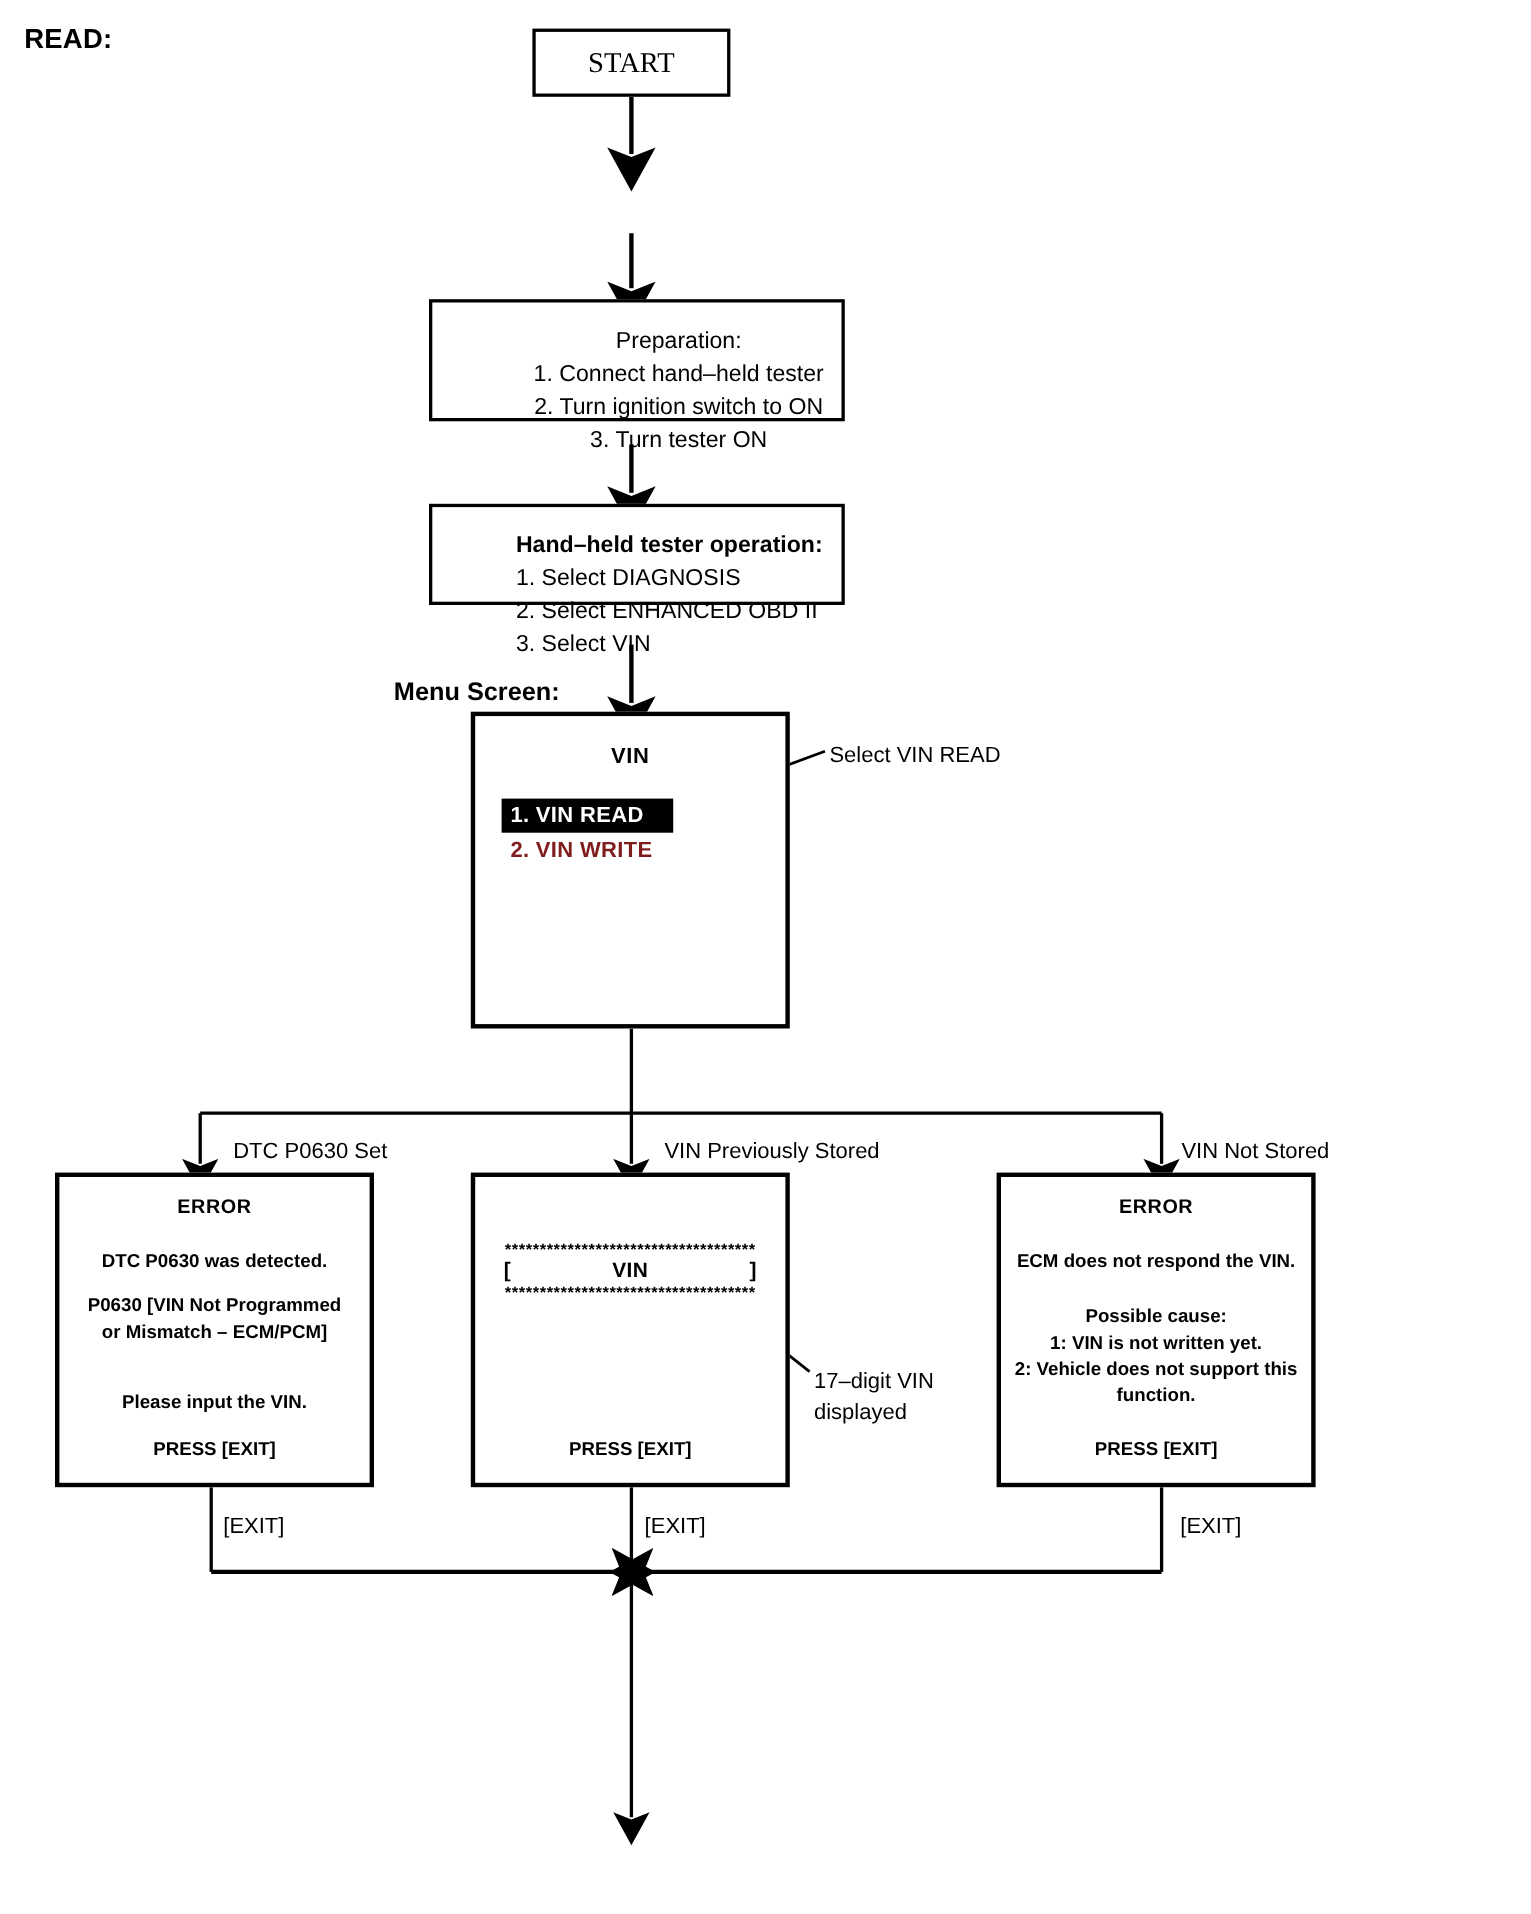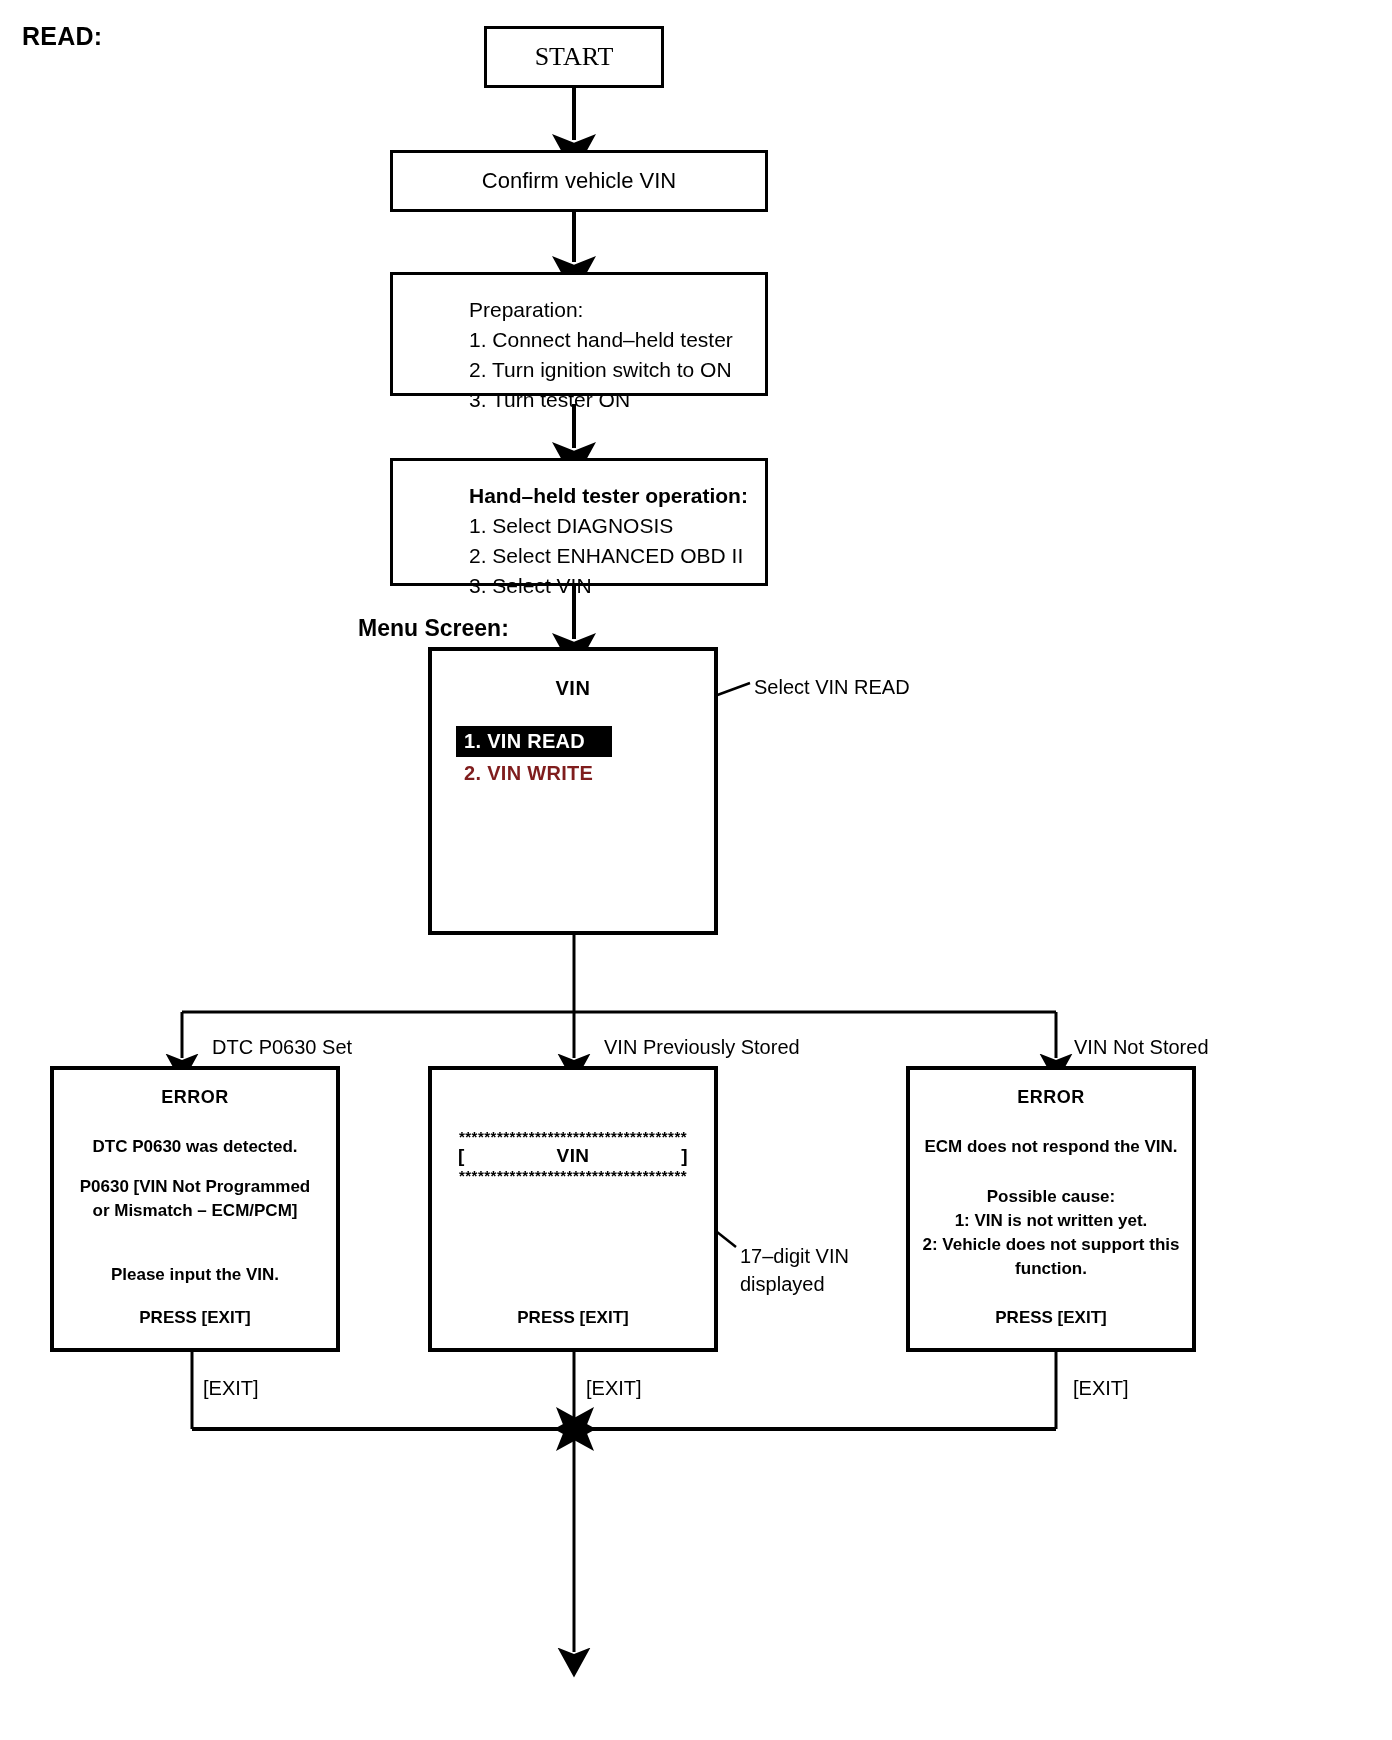--- a/index.html
+++ b/index.html
@@ -72,26 +72,26 @@
     font-family: Liberation Serif, serif;
   }
   
   #box-confirm {
     left: 390px; top: 150px;
     width: 378px; height: 62px;
   }
   
   #box-prep {
     left: 390px; top: 272px;
-    width: 378px; height: 124px;
+    width: 378px; height: 111px; text-align: center;
   }
   
   #box-tester {
     left: 390px; top: 458px;
-    width: 378px; height: 128px;
+    width: 378px; height: 92px;
   }
 
   
   #box-menu {
     left: 428px; top: 647px;
     width: 290px; height: 288px;
     border: 4px solid #000;
   }
   #menu-vin-title {
     position: absolute;
@@ -256,23 +256,20 @@
 
     <line x1="574" y1="1429" x2="574" y2="1652" stroke="#000" stroke-width="3" marker-end="url(#arrhead)"></line>
   </svg>
 
   <div class="abs" id="read-title">READ:</div>
 
   <div class="pbox pbox-center" id="box-start">
     <span>START</span>
   </div>
 
-  <div class="pbox pbox-center" id="box-confirm">
-    <span>Confirm vehicle VIN</span>
-  </div>
 
   <div class="pbox pbox-list" id="box-prep">
     <div class="hdr">Preparation:</div>
     <div>1. Connect hand–held tester</div>
     <div>2. Turn ignition switch to ON</div>
     <div>3. Turn tester ON</div>
   </div>
 
   <div class="pbox pbox-list" id="box-tester">
     <div class="hdr bold">Hand–held tester operation:</div>

